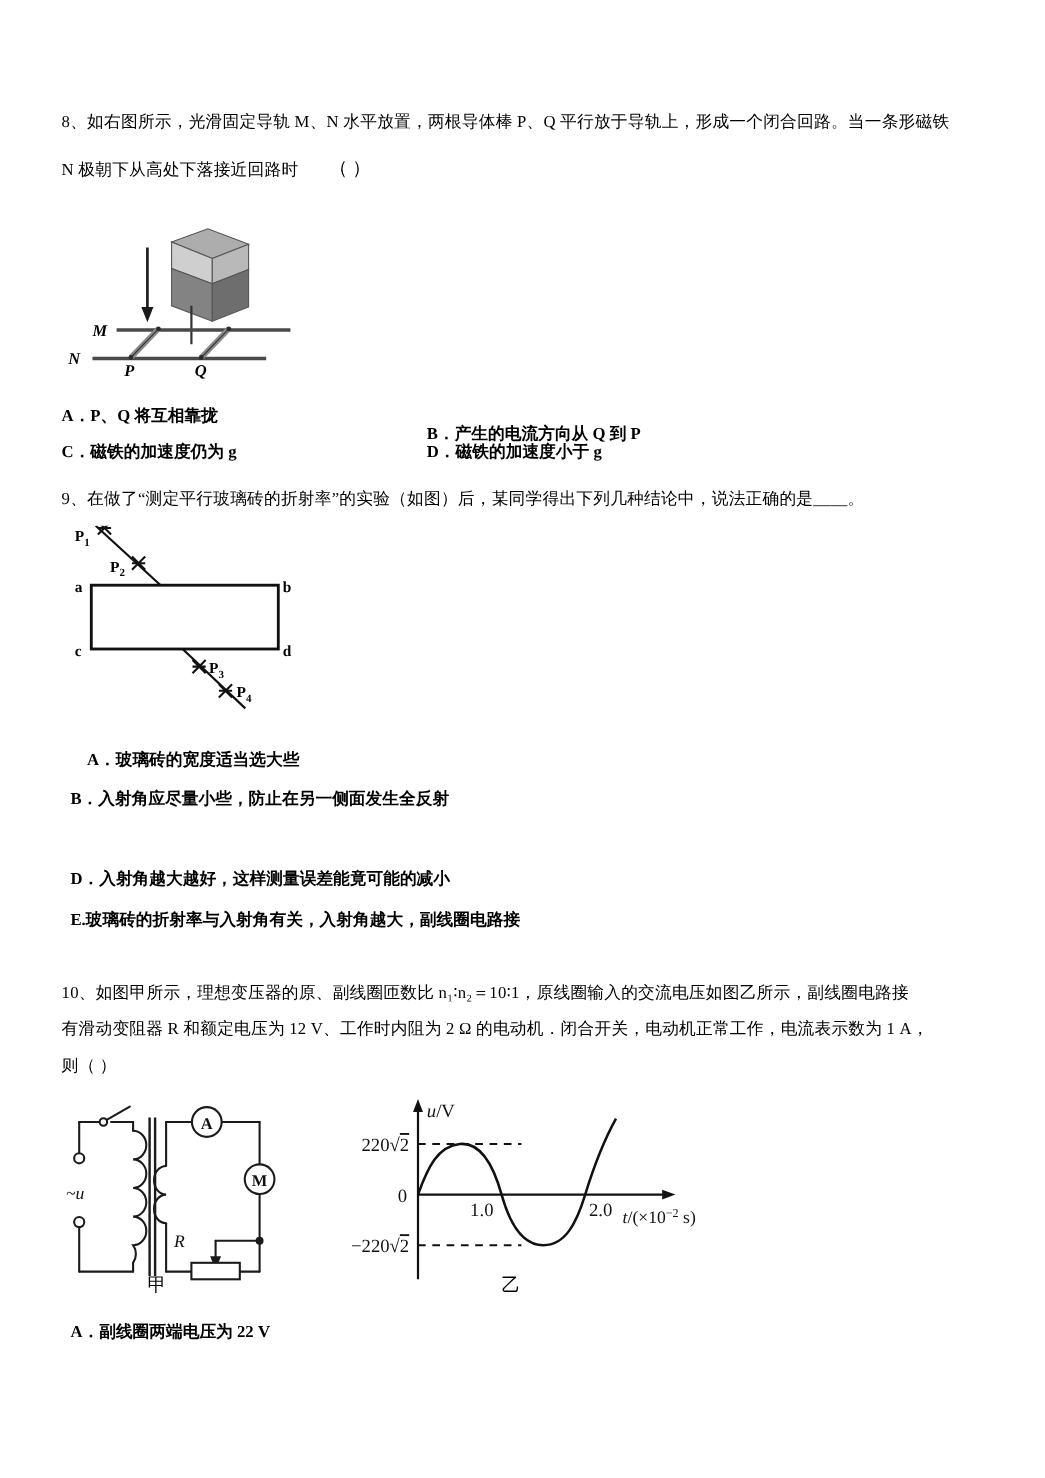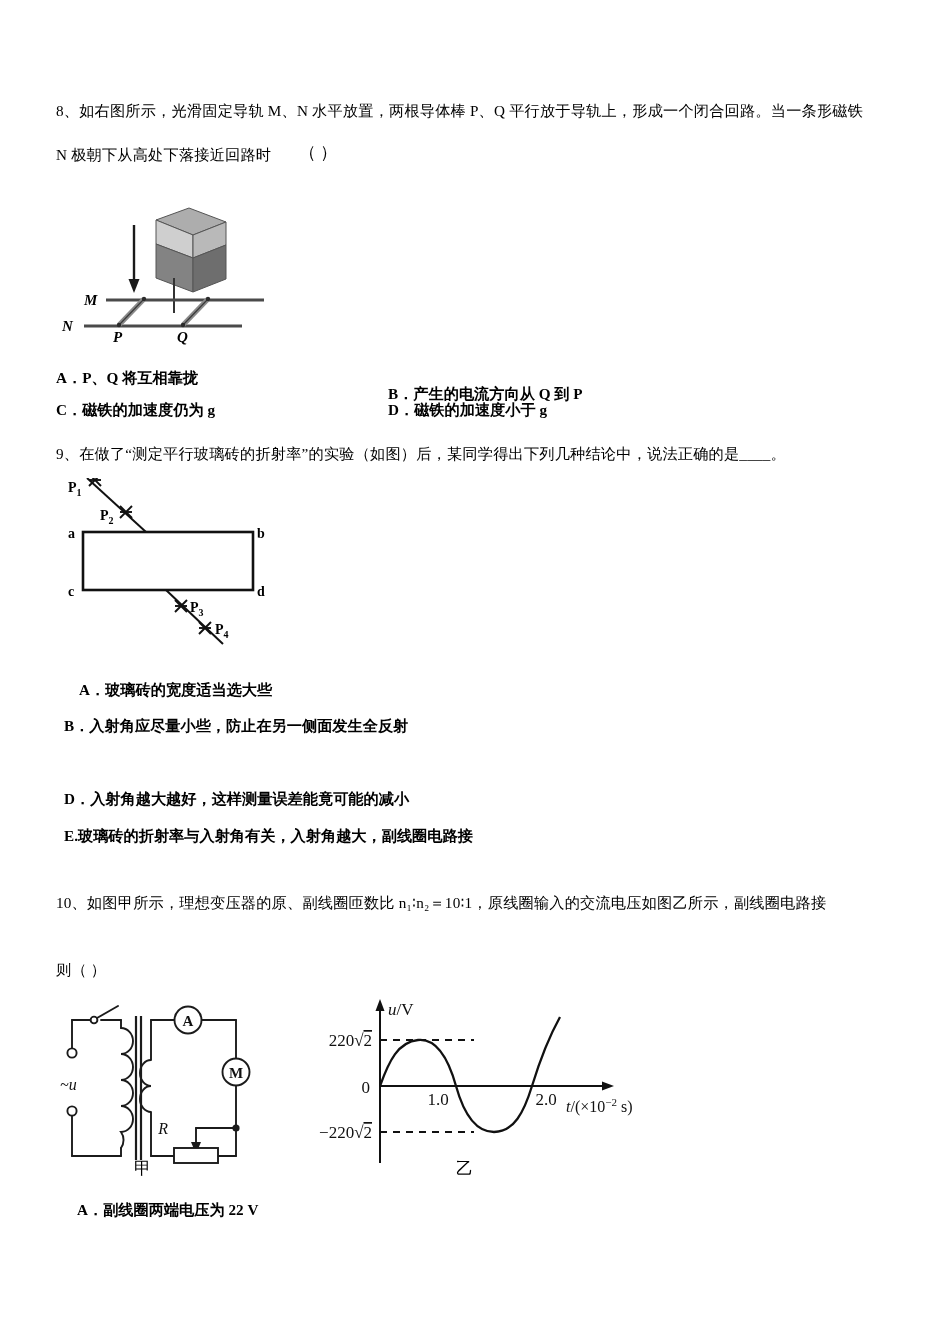--- a/index.html
+++ b/index.html
@@ -192,20 +192,23 @@
   </div>
   <div class="opt" style="left:48px; top:789px;">
     <span class="lab">D．</span><span>入射角越大越好，这样测量误差能竟可能的减小</span>
   </div>
   <div class="opt" style="left:48px; top:826px;">
     <span class="lab">E.</span><span>玻璃砖的折射率与入射角有关，入射角越大，副线圈电路接</span>
   </div>
 
   <div class="q-text" style="left:40px; top:895px;">
     <span>10、如图甲所示，理想变压器的原、副线圈匝数比 n₁∶n₂＝10∶1，原线圈输入的交流电压如图乙所示，副线圈电路接</span>
+  </div>
+  <div class="q-text" style="left:40px; top:928px;">
+    <span>有滑动变阻器 R 和额定电压为 12 V、工作时内阻为 2 Ω 的电动机．闭合开关，电动机正常工作，电流表示数为 1 A，</span>
   </div>
   <div class="q-text" style="left:40px; top:962px;">
     <span>则（      ）</span>
   </div>
 
   <div id="fig10a">
     <svg width="230" height="190" viewBox="0 0 230 190">
       <g stroke="#1b1b1b" stroke-width="1.9" fill="none" stroke-linecap="round">
 
         <line x1="14" y1="22" x2="33" y2="22"></line>
@@ -299,17 +302,17 @@
       <text x="150" y="110" text-anchor="middle" font-family="Liberation Serif, serif" font-size="17" fill="#111">1.0</text>
       <text x="258" y="110" text-anchor="middle" font-family="Liberation Serif, serif" font-size="17" fill="#111">2.0</text>
 
       <text x="278" y="117" font-family="Liberation Serif, serif" font-size="16" fill="#111">
         <tspan font-style="italic">t</tspan>/(×10<tspan font-size="11" dy="-6">−2</tspan><tspan dy="6"> s)</tspan>
       </text>
     </svg>
   </div>
   <div class="fig-cap" id="cap-yi">乙</div>
 
-  <div class="opt" style="left:48px; top:1200px;margin-left:13px;">
+  <div class="opt" style="left:48px; top:1200px;">
     <span class="lab">A．</span><span>副线圈两端电压为 22 V</span>
   </div>
 
 </div>
 
 </body></html>

